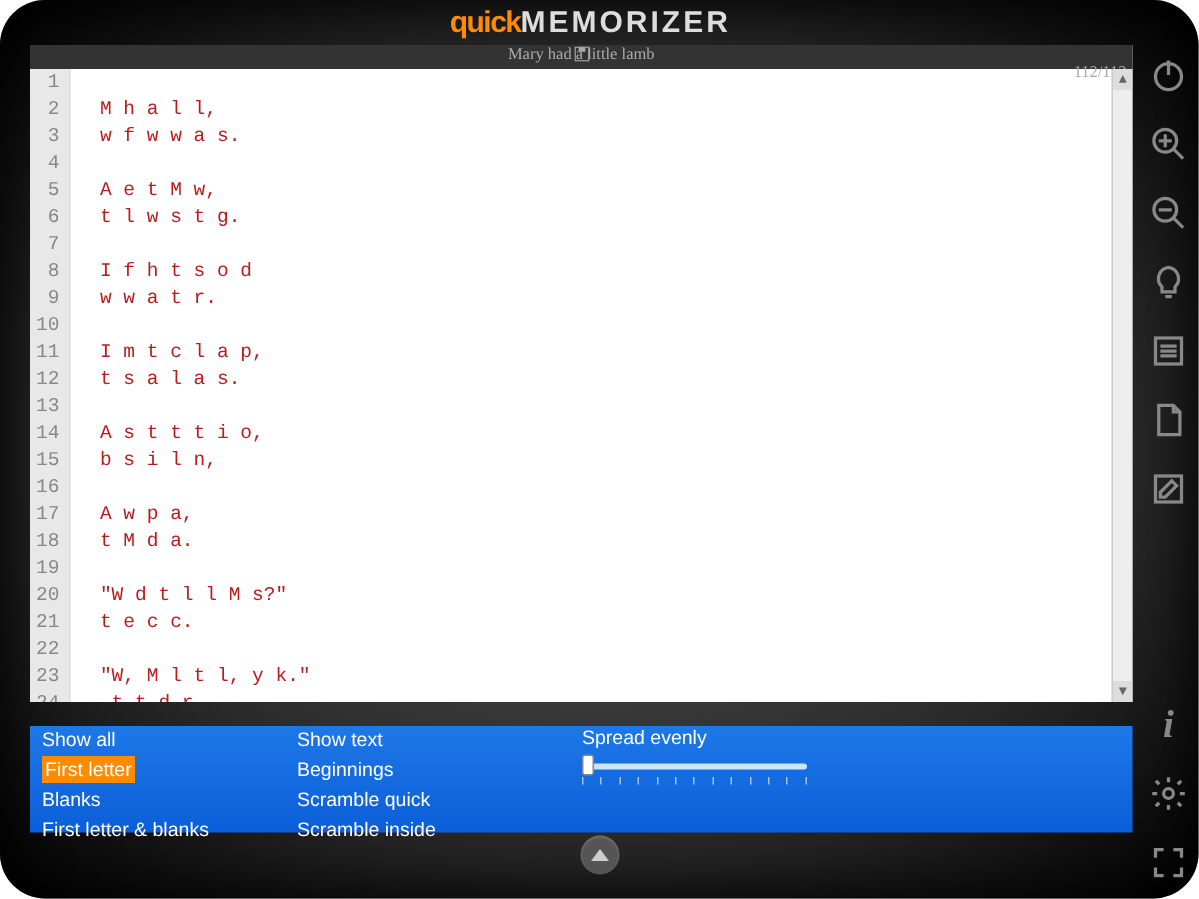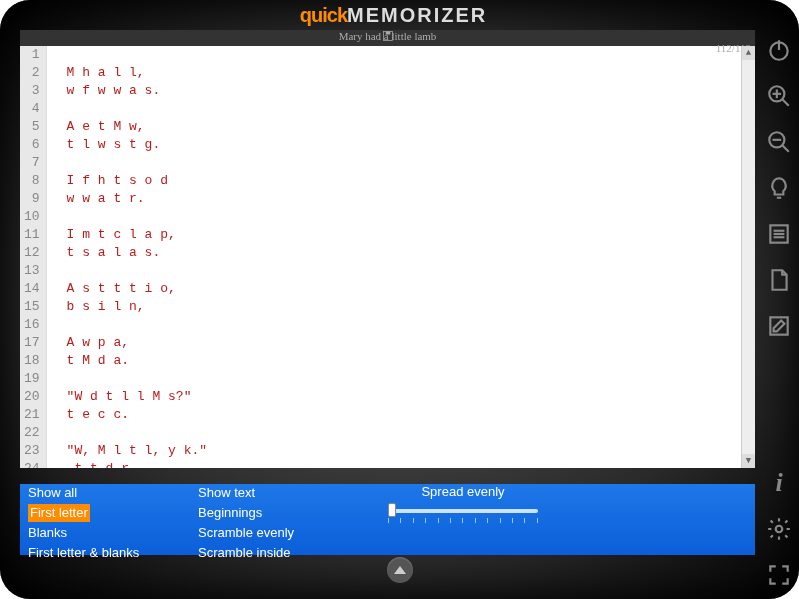--- a/index.html
+++ b/index.html
@@ -135,21 +135,21 @@
 }
 .filter-col {
   display: flex;
   flex-direction: column;
   gap: 2px;
   width: 170px;
 }
 .filter-col span { cursor: pointer; line-height: 18px; }
 .filter-col span.active { background: #ff8c00; padding: 0 2px; display: inline-block; width: fit-content; text-align: center; }
 .slider-area { margin-left: 20px; }
-.slider-label { display: block; margin-bottom: 6px; text-align: center; }
+.slider-label { display: block; margin-bottom: 6px; }
 .slider-track {
   position: relative;
   width: 150px;
   height: 18px;
 }
 .slider-line {
   position: absolute;
   top: 4px; left: 0; right: 0;
   height: 4px;
   background: #cde3fa;
@@ -274,21 +274,21 @@
   <div class="footer-panel">
     <div class="filter-col" id="col1">
         <span>Show all</span>
         <span class="active">First letter</span>
         <span>Blanks</span>
         <span>First letter &amp; blanks</span>
       </div>
     <div class="filter-col" id="col2">
         <span>Show text</span>
         <span>Beginnings</span>
-        <span>Scramble evenly</span>
+        <span>Scramble quick</span>
         <span>Scramble inside</span>
       </div>
     <div class="slider-area">
       <span class="slider-label">Spread evenly</span>
       <div class="slider-track">
         <div class="slider-line"></div>
         <div class="slider-ticks">
             <i></i>
             <i></i>
             <i></i>

